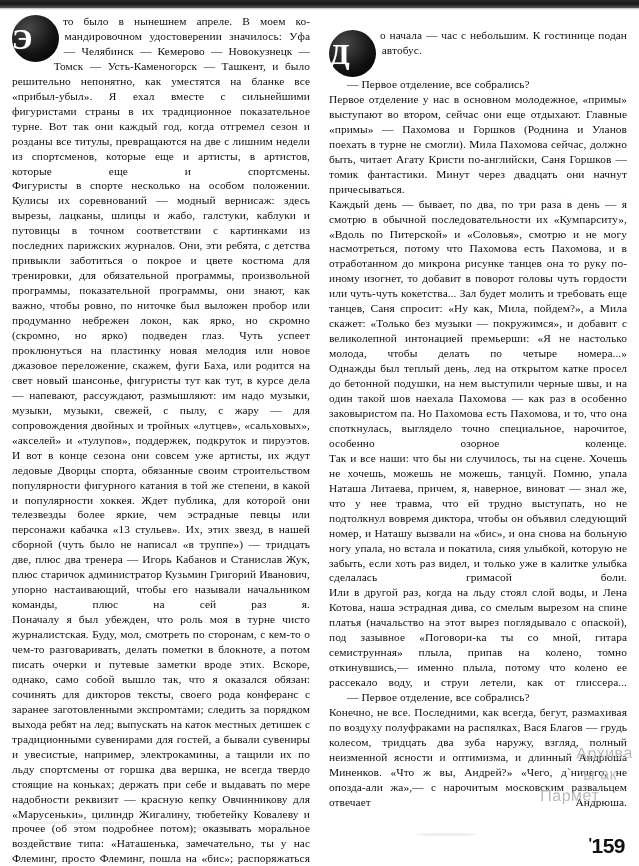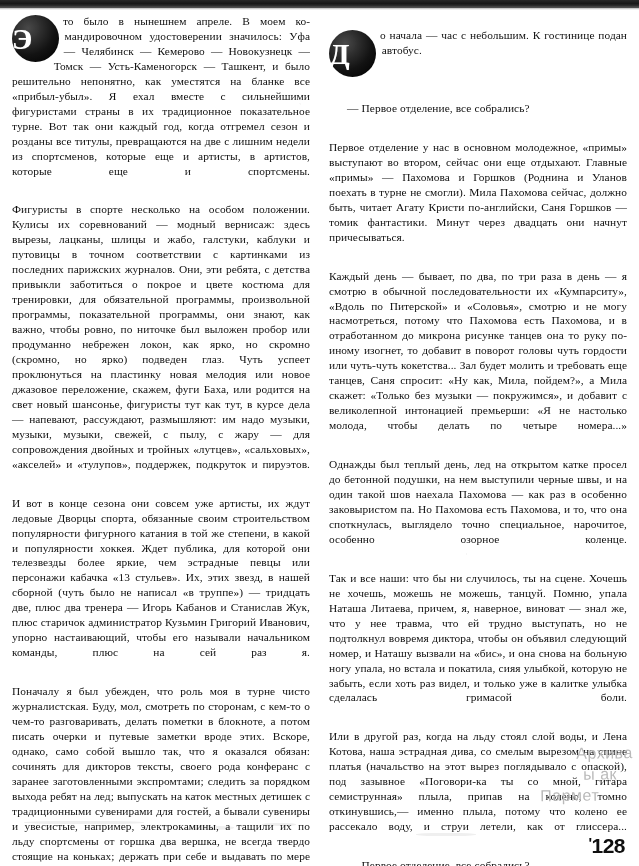--- a/index.html
+++ b/index.html
@@ -62,21 +62,21 @@
     margin: 0 0 0 0;
     text-align: justify;
     text-align-last: justify;
     font-size: 11.4px;
     line-height: 14.95px;
     letter-spacing: .05px;
     word-spacing: .2px;
     hyphens: manual;
   }
   p.body.last-natural { text-align-last: left; }
-  p.body + p.body { text-indent: 0; margin-top: 24px; }
+  p.body + p.body { text-indent: 0; }
 
   
   .dropcap {
     float: left;
     width: 47px;
     height: 47px;
     margin: 1px 7px 0 0;
     border-radius: 50%;
     background:
       radial-gradient(circle at 34% 28%, #4a4a4a 0%, #151515 58%, #000 100%);
@@ -193,15 +193,15 @@
     <span class="wm1">Архива</span>
     <span class="wm2">ы ак</span>
     <span class="wm3">Пармет</span>
   </div>
 
   <div class="smudge s1"></div>
   <div class="smudge s2"></div>
   <div class="smudge s3"></div>
   <div class="smudge s4"></div>
 
-  <div class="folio"><span class="tick">'</span><span>128</span></div>
+  <div class="folio"><span class="tick">'</span><span>159</span></div>
 
 </div>
 
 </body></html>

